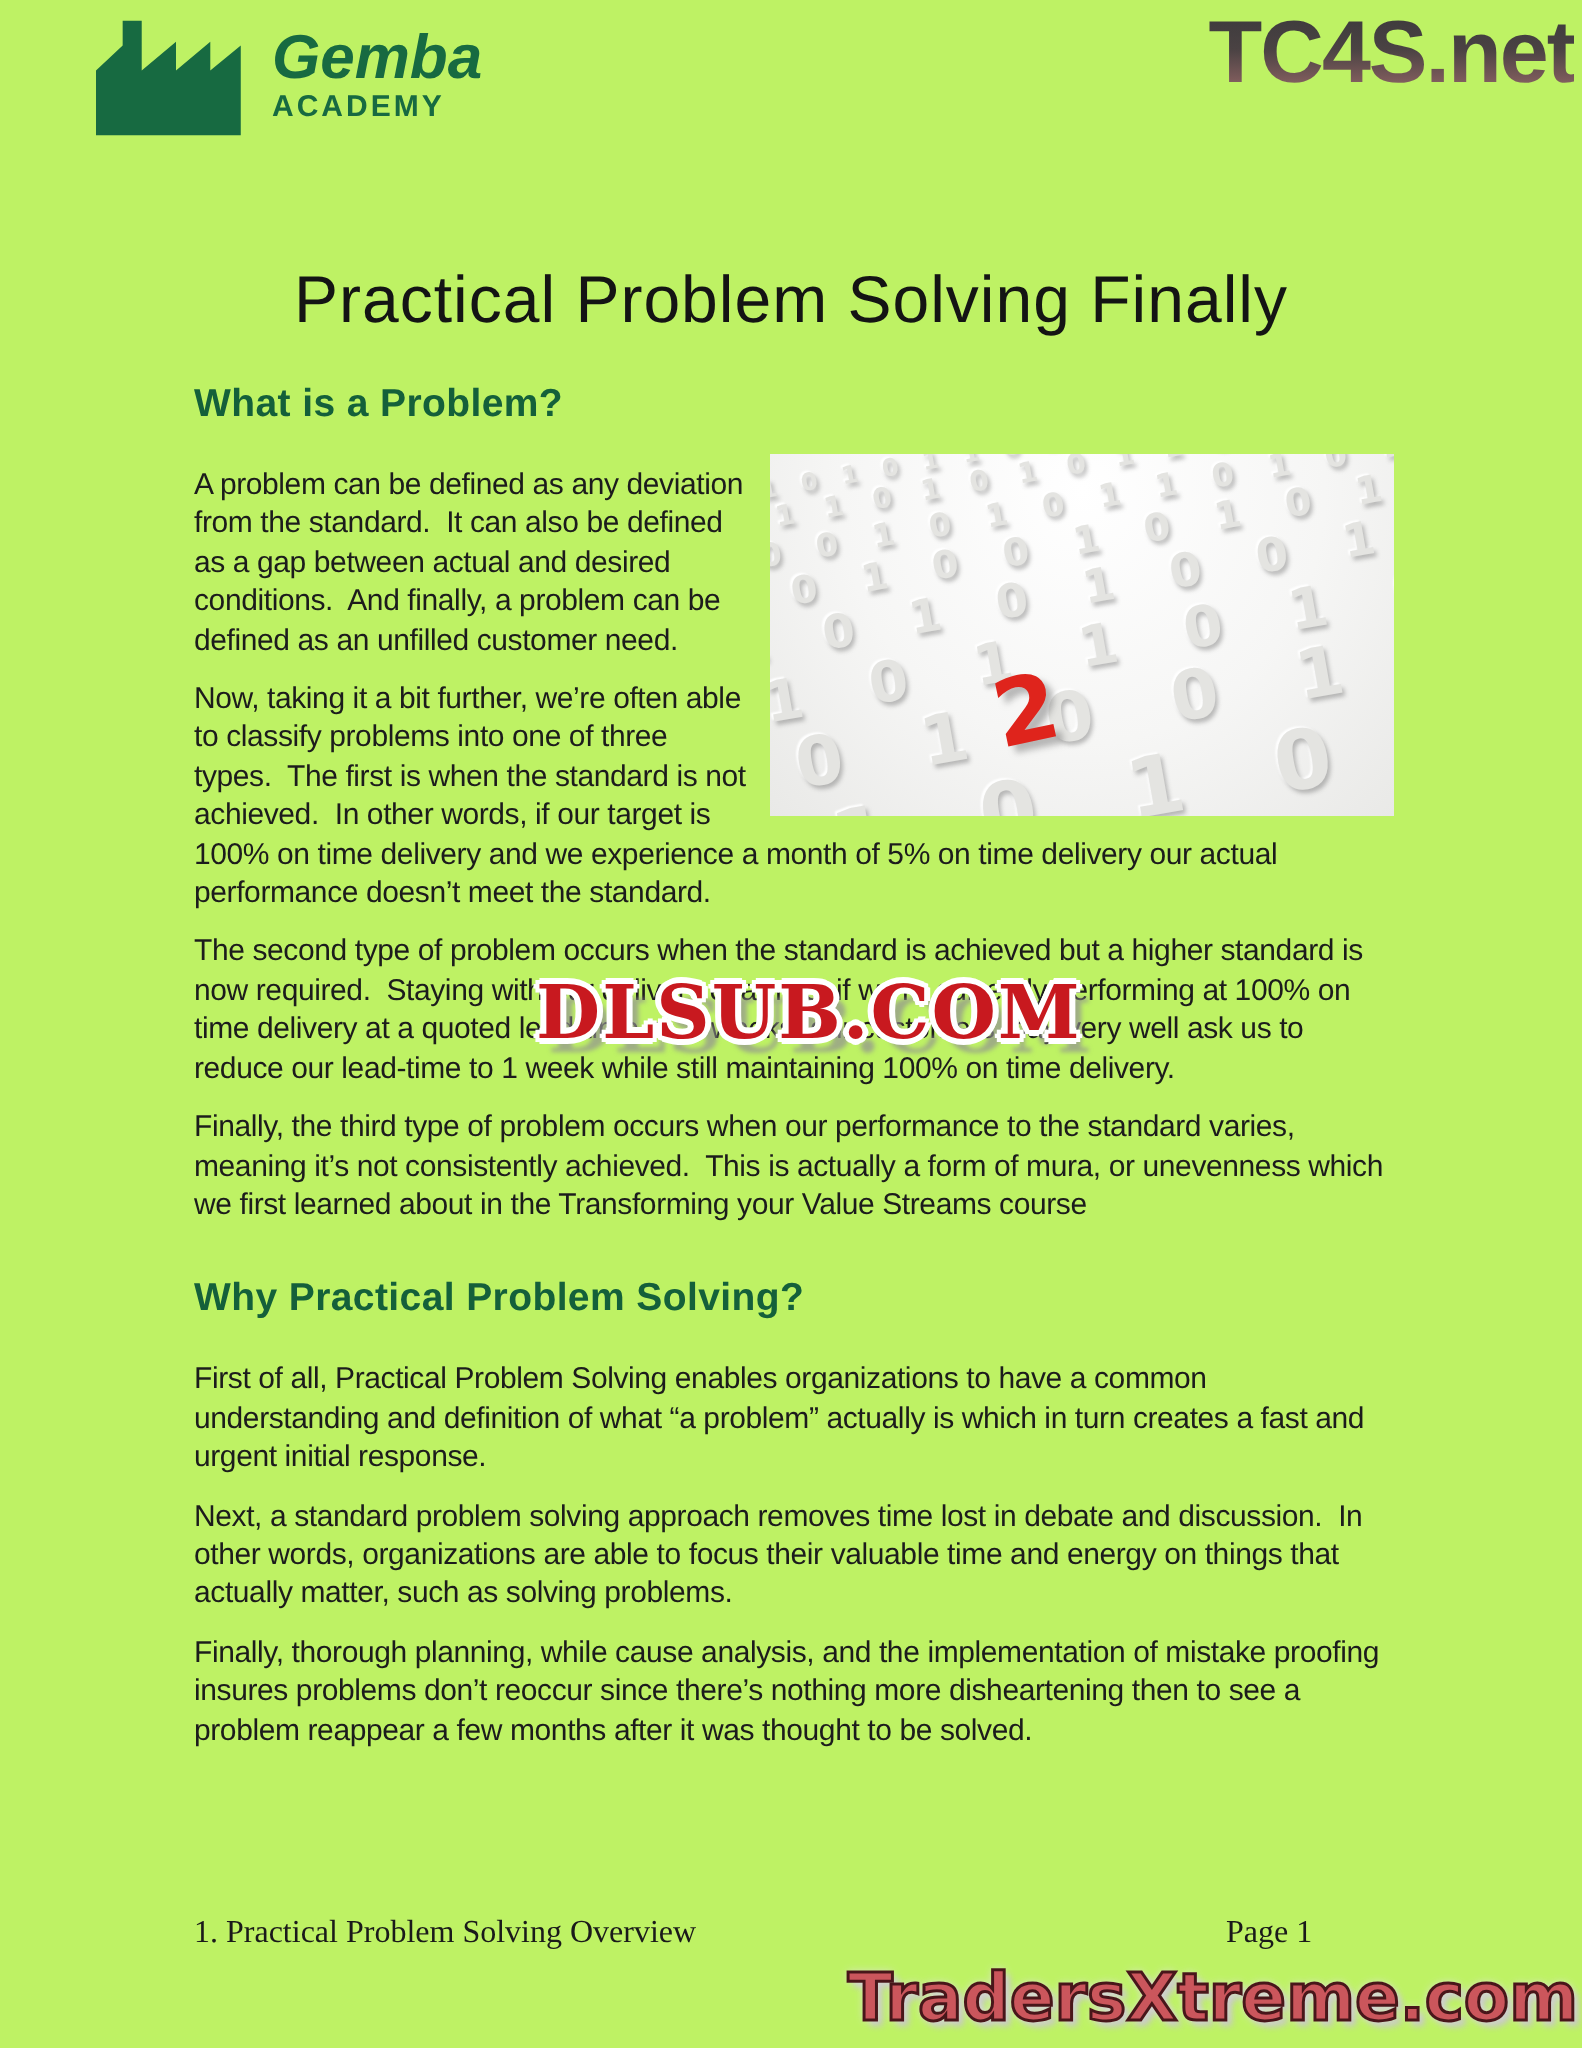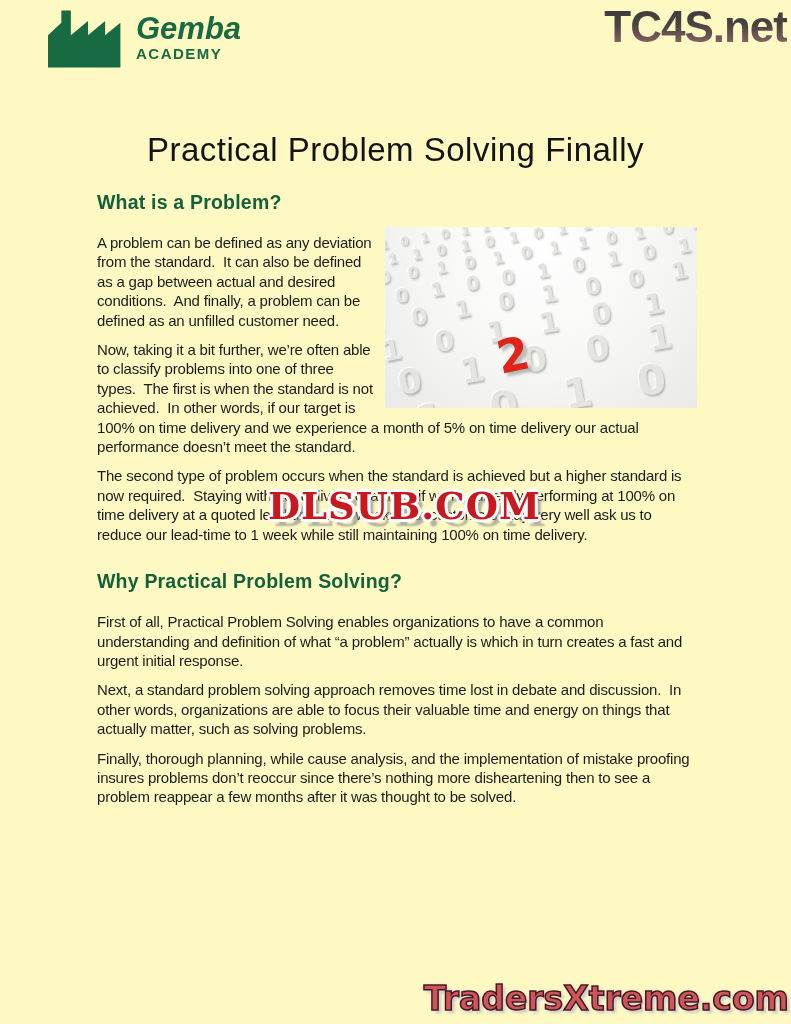--- a/index.html
+++ b/index.html
@@ -1,19 +1,19 @@
 <!DOCTYPE html>
 <html><head>
 <meta charset="utf-8">
 <style>
   html,body{margin:0;padding:0;background:#888;}
   .page{
     position:relative;
     width:791px;height:1024px;
-    background:#fef9c3;
+    background:#bef264;
     margin:0 auto;
     overflow:hidden;
     font-family:"Liberation Sans", sans-serif;
     color:#1c1c1c;
   }
 
   
   .logo{position:absolute;left:48px;top:10px;display:flex;align-items:flex-start;}
   .logo-icon{width:80px;height:58px;margin-right:8px;}
   .logo-text{line-height:1;padding-top:3px;}
@@ -144,26 +144,31 @@
         <div class="hr5">0 1 0 1 1 0 1 0 1 0</div>
         <div class="hr6">1 0 1 0 0 1 0 1 0</div>
         <div class="hr7">0 1 0 1 0 1 1 0</div>
       </div>
       <div class="hero-highlight">2</div>
     </div>
 
     <p>A problem can be defined as any deviation from the standard.  It can also be defined as a gap between actual and desired conditions.  And finally, a problem can be defined as an unfilled customer need.</p>
     <p>Now, taking it a bit further, we’re often able to classify problems into one of three types.  The first is when the standard is not achieved.  In other words, if our target is 100% on time delivery and we experience a month of 5% on time delivery our actual performance doesn’t meet the standard.</p>
     <p>The second type of problem occurs when the standard is achieved but a higher standard is now required.  Staying with our delivery example, if we’re currently performing at 100% on time delivery at a quoted lead-time of  2 weeks, our customers may very well ask us to reduce our lead-time to 1 week while still maintaining 100% on time delivery.</p>
+    <p>Finally, the third type of problem occurs when our performance to the standard varies, meaning it’s not consistently achieved.  This is actually a form of mura, or unevenness which we first learned about in the Transforming your Value Streams course</p>
 
     <h2 class="section-heading second">Why Practical Problem Solving?</h2>
 
     <p>First of all, Practical Problem Solving enables organizations to have a common understanding and definition of what “a problem” actually is which in turn creates a fast and urgent initial response.</p>
     <p>Next, a standard problem solving approach removes time lost in debate and discussion.  In other words, organizations are able to focus their valuable time and energy on things that actually matter, such as solving problems.</p>
     <p>Finally, thorough planning, while cause analysis, and the implementation of mistake proofing insures problems don’t reoccur since there’s nothing more disheartening then to see a problem reappear a few months after it was thought to be solved.</p>
   </div>
 
   <div class="wm-dlsub">DLSUB.COM</div>
 
+  <div class="footer">
+    <span>1. Practical Problem Solving Overview</span>
+    <span class="footer-right">Page 1</span>
+  </div>
 
   <div class="wm-traders">TradersXtreme.com</div>
 
 </div>
 
 </body></html>

